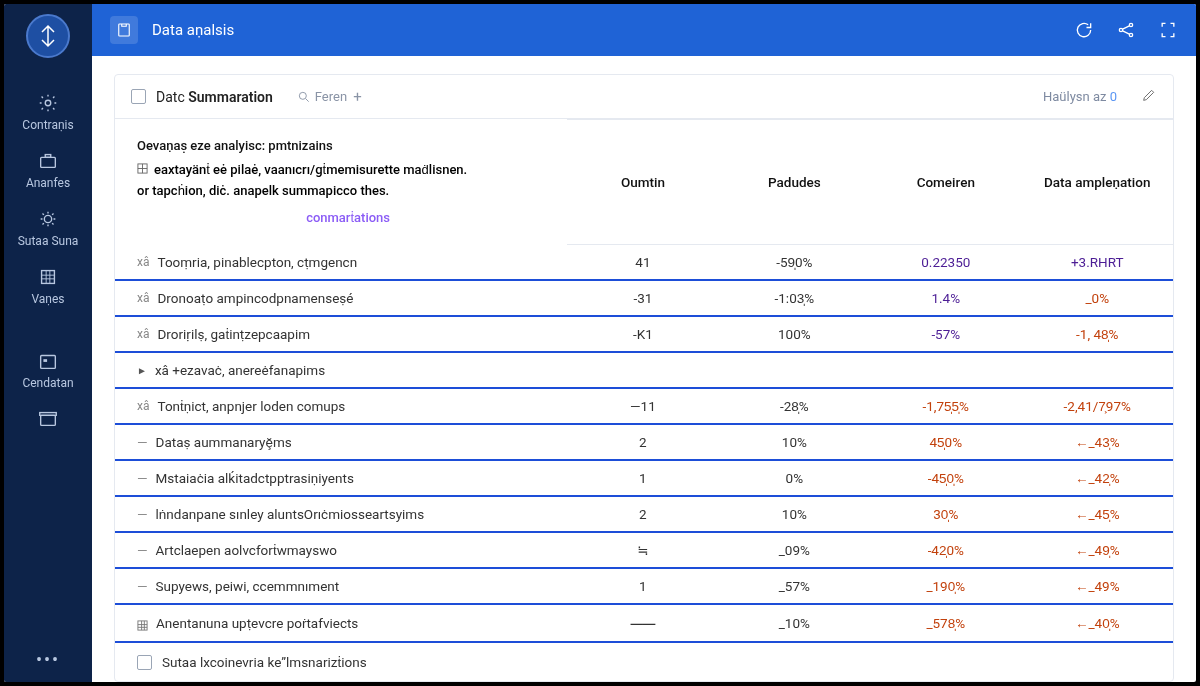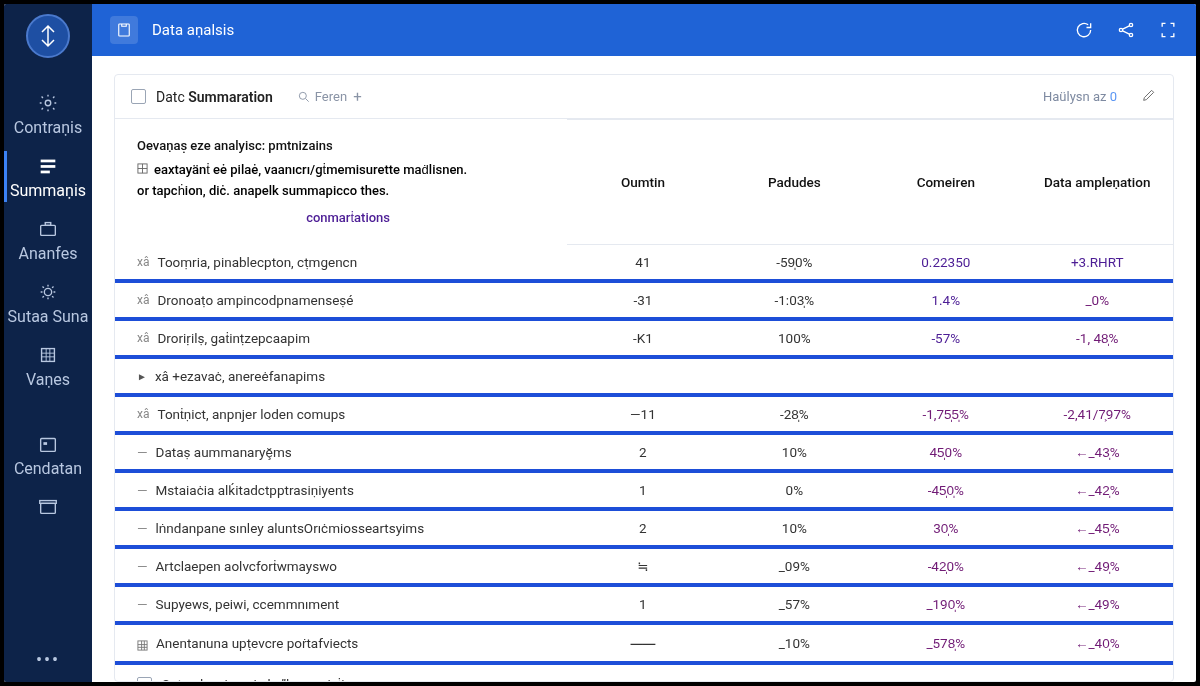--- a/index.html
+++ b/index.html
@@ -8,21 +8,21 @@
 
   
   .sidebar { width: 88px; background: #0d2349; display: flex; flex-direction: column; align-items: center; padding-top: 10px; color: #b8c7e0; font-size: 11px; }
   .sidebar-logo { width: 44px; height: 44px; border-radius: 50%; background: #1e4fa3; display: flex; align-items: center; justify-content: center; margin-bottom: 24px; border:2px solid #4a79cc; }
   .sidebar-logo svg { width: 24px; height: 24px; fill: #fff; }
   .side-item { width: 100%; display: flex; flex-direction: column; align-items: center; padding: 10px 0 8px 0; cursor: pointer; position: relative; }
   .side-item.active::before { content: ""; position: absolute; left: 0; top: 6px; bottom: 6px; width: 3px; background: #3b82f6; }
   .side-item .icon { width: 22px; height: 22px; margin-bottom: 4px; display:flex; align-items:center; justify-content:center;}
   .side-item .icon svg { width: 22px; height: 22px; fill: #b8c7e0; }
   .side-item.active .icon svg, .side-item.active span { fill:#fff; color:#fff; }
-  .side-item span { font-size: 16px; color: #b8c7e0; }
+  .side-item span { font-size: 12px; color: #b8c7e0; }
   .sidebar-spacer { flex: 1; }
   .side-dots { padding: 12px 0; font-size: 18px; color:#b8c7e0; letter-spacing:2px; }
 
   
   .main { flex: 1; display: flex; flex-direction: column; }
 
   
   .topbar { height: 52px; background: #1f63d6; display: flex; align-items: center; padding: 0 18px; color: #fff; }
   .topbar-doc-icon { width: 28px; height: 28px; background: rgba(255,255,255,0.15); border-radius: 4px; display:flex; align-items:center; justify-content:center; margin-right: 14px;}
   .topbar-doc-icon svg { width:18px; height:18px; fill:#fff;}
@@ -41,36 +41,36 @@
   .panel-title strong{font-weight:600;}
   .search-ico { margin-left:14px; display:flex; align-items:center; color:#8a94a6; font-size:13px; gap:4px;}
   .search-ico svg{ width:14px;height:14px;fill:none;stroke:#8a94a6;stroke-width:1.6;}
   .plus { color:#8a94a6; font-size:15px; margin-left:2px;}
   .header-right { margin-left:auto; display:flex; align-items:center; gap:24px; color:#7e8aa1; font-size:13px;}
   .header-right .count{ color:#5b96f3; }
   .edit-ico svg{width:16px;height:16px;fill:none;stroke:#666;stroke-width:1.4;}
   .desc-left { flex: 0 0 390px; font-size:13px; color:#445; line-height:1.6;}
   .desc-left .subtitle{ color:#111; margin-bottom:4px; }
   .desc-left .detail{ color:#000000; }
-  .desc-left .comm { text-align:center; color:#4c1d95; margin-top:6px;}
+  .desc-left .comm { text-align:center; color:#8b5cf6; margin-top:6px;}
 
   
   .table-wrap{ flex:1; overflow:auto;}
   table { width:100%; border-collapse:collapse; font-size:13.5px; }
   th { text-align:center; font-weight:500; color:#111; border-bottom:1px solid #e5e9f0; border-top:1px solid #e5e9f0; padding:16px 8px; background:#fff;}
   th:first-child{ text-align:left; padding-left:22px; border-left:none;}
-  td { padding: 9px 8px; border-bottom:4px solid #1d4ed8; text-align:center; color:#333;}
+  td { padding: 9px 8px; border-bottom:2px solid #1d4ed8; text-align:center; color:#333;}
   td:first-child{ text-align:left; padding-left:22px; color:#333;}
   .lead-cell{ display:flex; align-items:center; gap:8px;}
   .x-ico{ color:#888; font-size:12px;}
   .caret{ color:#555; font-size:10px;}
   .dash{ color:#888;}
   .grid-ico{ width:11px;height:11px; display:inline-block; }
   .posnum{ color:#333;}
-  .blue{ color:#701a75;}
+  .blue{ color:#c2410c;}
   .red{ color:#4c1d95;}
 
   .footer-rows{ padding: 6px 0 10px 22px;}
   .footer-rows .frow{ display:flex; align-items:center; gap:10px; padding:5px 0; font-size:13.5px; color:#333;}
 
   
   col.c-lead { width: 418px;}
   col.c-num { width: 140px;}
 </style>
 </head>
@@ -86,30 +86,20 @@
     </div>
 
     <div class="side-item">
       <span class="icon">
           <svg viewBox="0 0 24 24">
             <circle cx="12" cy="12" r="3" fill="none" stroke="#b8c7e0" stroke-width="1.5"></circle>
             <path d="M12 3v2M12 19v2M5 5l1.5 1.5M17.5 17.5L19 19M3 12h2M19 12h2M5 19l1.5-1.5M17.5 6.5L19 5" stroke="#b8c7e0" stroke-width="1.5"></path>
           </svg>
         </span>
       <span>Contraṇis</span>
-    </div>
-    <div class="side-item active">
-      <span class="icon">
-          <svg viewBox="0 0 24 24">
-            <rect x="4" y="5" width="16" height="3" fill="#fff"></rect>
-            <rect x="4" y="11" width="16" height="3" fill="#fff"></rect>
-            <rect x="4" y="17" width="10" height="3" fill="#fff"></rect>
-          </svg>
-        </span>
-      <span>Summaṇis</span>
     </div>
     <div class="side-item">
       <span class="icon">
           <svg viewBox="0 0 24 24">
             <rect x="4" y="8" width="16" height="11" rx="1" fill="none" stroke="#b8c7e0" stroke-width="1.5"></rect>
             <rect x="9" y="5" width="6" height="3" fill="none" stroke="#b8c7e0" stroke-width="1.5"></rect>
           </svg>
         </span>
       <span>Ananfes</span>
     </div>

